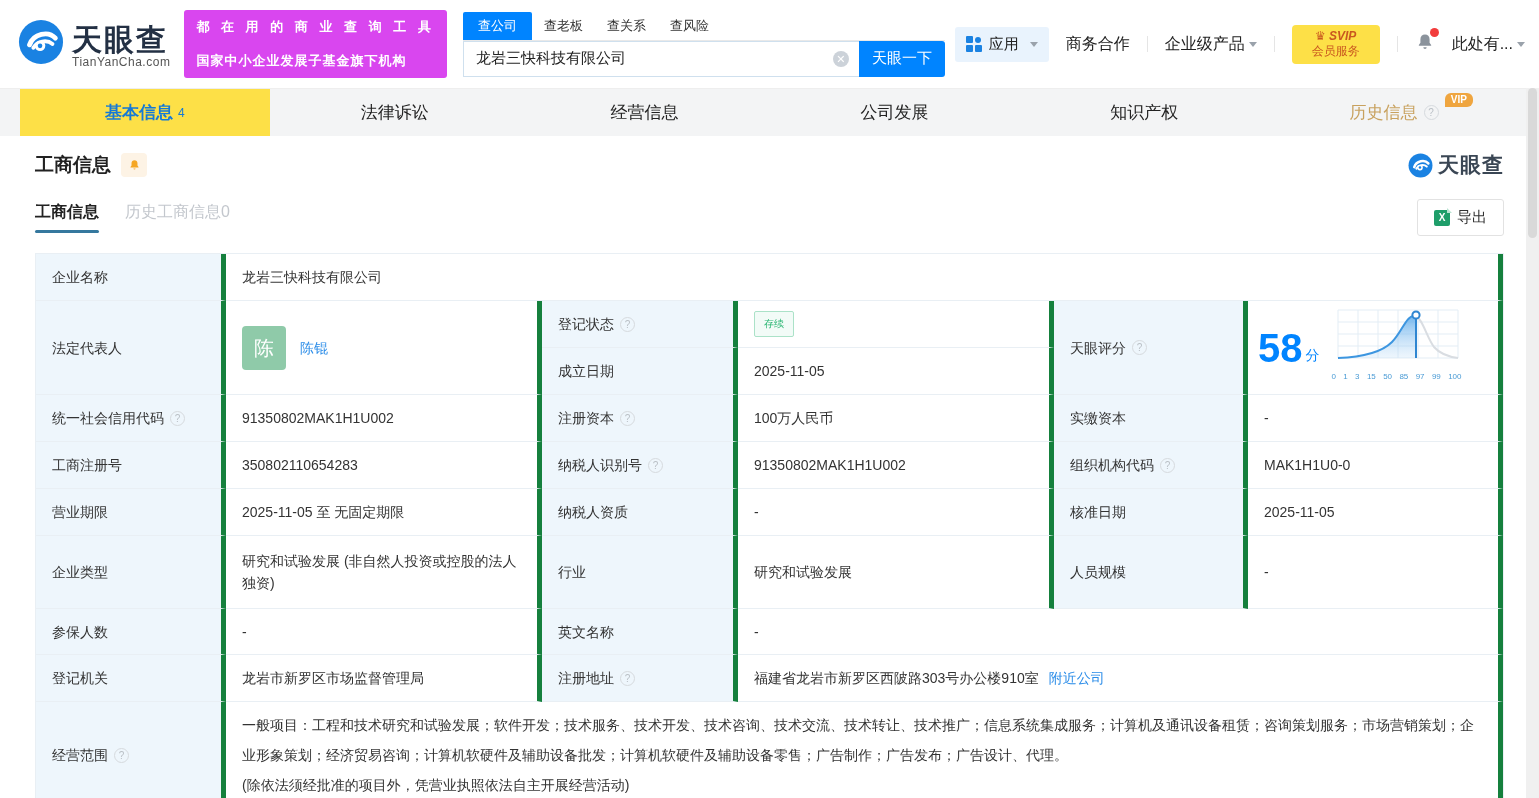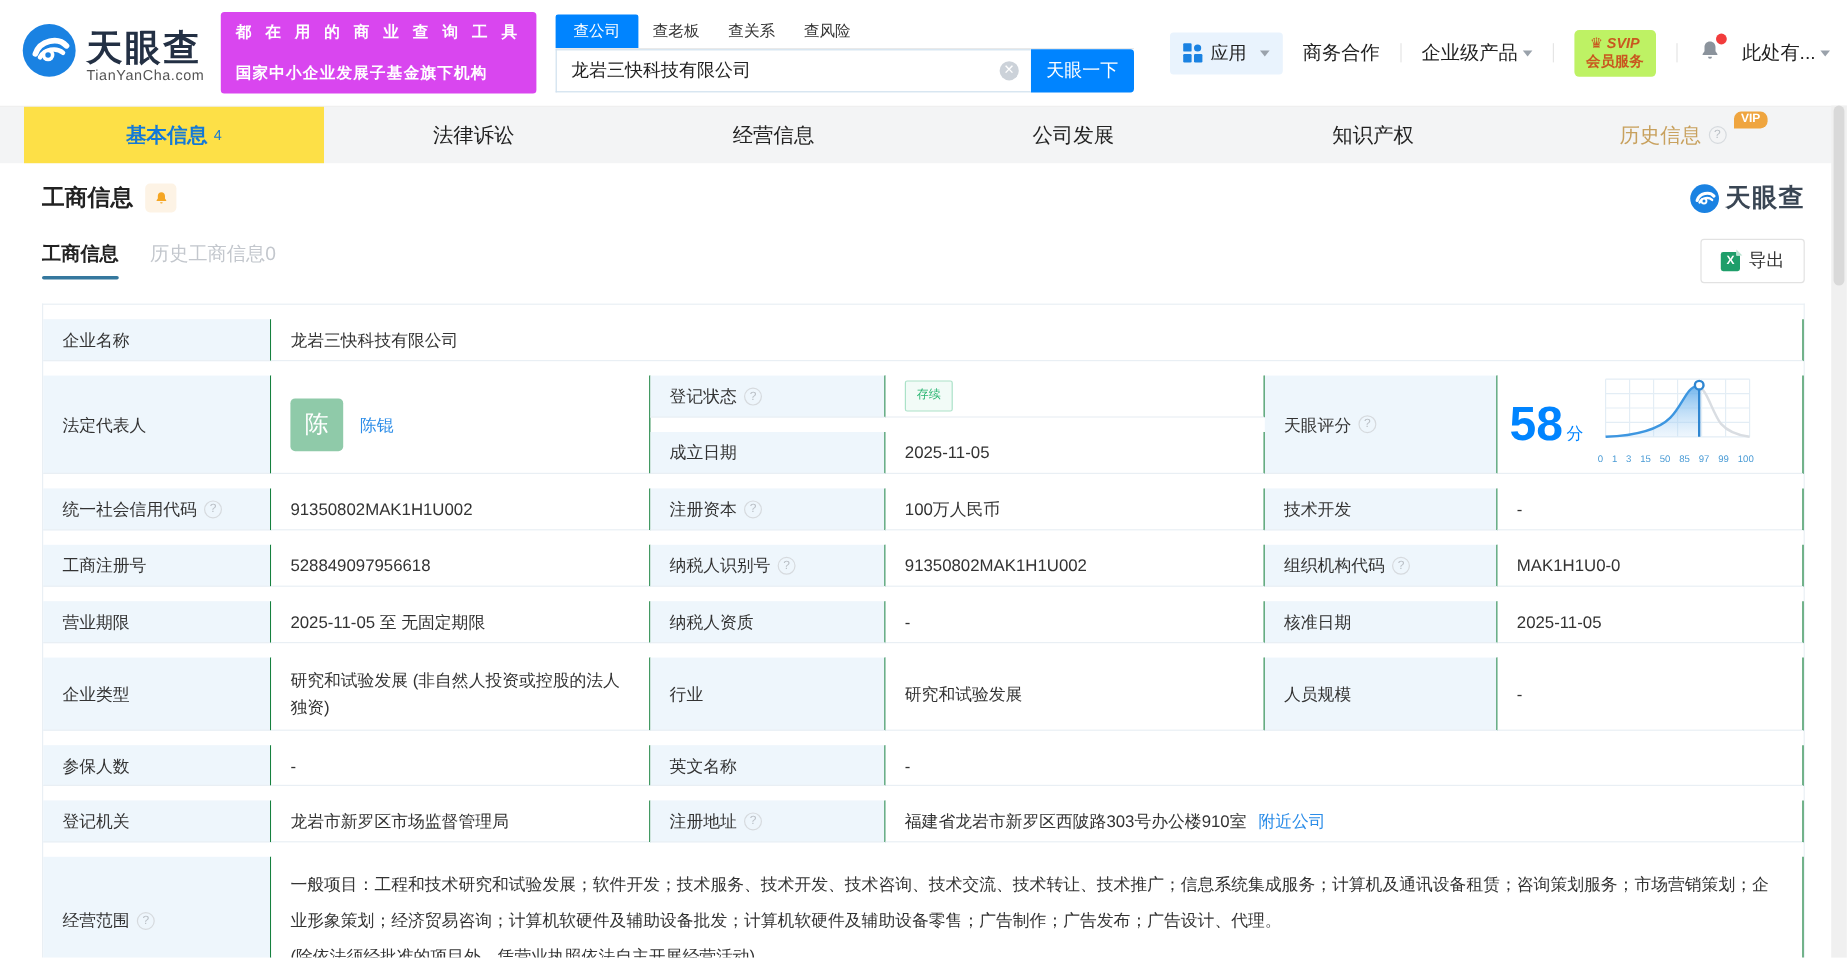--- a/index.html
+++ b/index.html
@@ -25,23 +25,23 @@
   .clear { position:absolute; right:10px; top:10px; width:16px; height:16px; border-radius:50%; background:#ccd2d9; color:#fff; font-size:11px; line-height:16px; text-align:center; cursor:pointer; }
   .sbtn { width:86px; height:36px; background:#0084ff; color:#fff; border:none; font-size:15px; border-radius:0 3px 3px 0; cursor:pointer; }
   .hnav { margin-left:auto; display:flex; align-items:center; gap:17px; }
   .apps { display:flex; align-items:center; gap:7px; background:#e9f3fd; border-radius:3px; padding:8px 11px; cursor:pointer; font-size:15px; color:#222; }
   .grid-ic { width:16px; height:16px; display:grid; grid-template-columns:7px 7px; grid-template-rows:7px 7px; gap:2px; }
   .grid-ic i { background:#1a82e2; border-radius:1px; }
   .grid-ic i.dot { border-radius:50%; width:6px; height:6px; margin:auto; }
   .caret { width:0; height:0; border-left:4px solid transparent; border-right:4px solid transparent; border-top:5px solid #9aa2ab; display:inline-block; margin-left:4px; }
   .hlink { font-size:16px; color:#222; cursor:pointer; white-space:nowrap; display:flex; align-items:center; }
   .vdiv { width:1px; height:16px; background:#e5e5e5; }
-  .svip { background:#bef264; border-radius:4px; padding:4px 10px; text-align:center; color:#c9571f; cursor:pointer; }
+  .svip { background:#fde047; border-radius:4px; padding:4px 20px; text-align:center; color:#c9571f; cursor:pointer; }
   .svip .l1 { font-size:12px; font-weight:bold; font-style:italic; }
-  .svip .l2 { font-size:12px; font-weight:bold; }
+  .svip .l2 { font-size:12px; font-weight:normal; }
   .bell-wrap { position:relative; cursor:pointer; }
   .bell-wrap svg { width:20px; height:22px; fill:#8b939c; }
   .reddot { position:absolute; top:-3px; right:-4px; width:9px; height:9px; border-radius:50%; background:#f23c3c; }
 
   
   .mtabs { height:48px; background:#f3f4f5; display:flex; padding:0 20px; border-top:1px solid #eee; }
   .mtab { flex:1; display:flex; align-items:center; justify-content:center; font-size:17px; color:#222; cursor:pointer; position:relative; }
   .mtab.on { background:#fde047; color:#1479d7; font-weight:bold; }
   .mtab .cnt { font-size:12px; color:#1479d7; margin-left:5px; font-weight:normal; }
   .mtab.hist { color:#c8a15e; }
@@ -63,21 +63,21 @@
   .subtab.on::after { content:""; position:absolute; left:0; right:0; bottom:0; height:3px; background:#35789e; border-radius:2px; }
   .subtab.off { color:#c3c7cd; margin-left:26px; }
   .export { margin-left:auto; display:flex; align-items:center; gap:7px; border:1px solid #e2e2e2; border-radius:3px; background:#fff; padding:8px 16px; font-size:15px; color:#333; cursor:pointer; }
   .xls { width:16px; height:16px; background:#1e9e6a; border-radius:2px; color:#fff; font-size:10px; font-weight:bold; line-height:16px; text-align:center; position:relative; }
   .xls::after { content:""; position:absolute; right:-2px; top:-2px; border-left:5px solid #b9e3d1; border-top:5px solid #fff; }
 
   
   .tbl { margin-top:17px; display:grid; border:1px solid #e9eff4; border-bottom:none;
     grid-template-columns:190px 316px 196px 316px 194px 1fr;
     grid-template-rows:47px 47px 47px 47px 47px 47px 73px 46px 47px auto; }
-  .cell { border-bottom:1px solid #e9eff4; border-right:1px solid #15803d; padding:6px 16px; display:flex; align-items:center; font-size:14px; color:#333; line-height:22px;margin-top:12px; }
+  .cell { border-bottom:1px solid #e9eff4; border-right:5px solid #15803d; padding:6px 16px; display:flex; align-items:center; font-size:14px; color:#333; line-height:22px; }
   .lbl { background:#eef6fc; }
   .val { background:#fff; }
   .q { width:15px; height:15px; border:1px solid #d6dade; border-radius:50%; color:#b9bfc5; font-size:10px; line-height:13px; text-align:center; margin-left:6px; flex:none; cursor:pointer; }
   .link { color:#2a8ce8; cursor:pointer; }
   .avatar { width:44px; height:44px; border-radius:4px; background:#8fcaa9; color:#fff; font-size:20px; display:flex; align-items:center; justify-content:center; flex:none; }
   .badge-ok { color:#2bb673; border:1px solid #abe2c8; background:#f2fbf7; border-radius:2px; padding:1px 9px; font-size:10px; }
   .score-val { display:flex; align-items:center; padding:4px 10px; }
   .score-num { color:#0084ff; font-weight:bold; font-size:40px; line-height:40px; }
   .score-unit { color:#0084ff; font-size:14px; margin:14px 10px 0 3px; }
   .curve { width:134px; }
@@ -282,25 +282,25 @@
     <div class="cell lbl" style="grid-column:1;grid-row:4">
       <span>统一社会信用代码</span>
         <span class="q">?</span>
     </div>
     <div class="cell val" style="grid-column:2;grid-row:4">91350802MAK1H1U002</div>
     <div class="cell lbl" style="grid-column:3;grid-row:4">
       <span>注册资本</span>
         <span class="q">?</span>
     </div>
     <div class="cell val" style="grid-column:4;grid-row:4">100万人民币</div>
-    <div class="cell lbl" style="grid-column:5;grid-row:4">技术开发</div>
+    <div class="cell lbl" style="grid-column:5;grid-row:4">实缴资本</div>
     <div class="cell val" style="grid-column:6;grid-row:4">-</div>
 
     <div class="cell lbl" style="grid-column:1;grid-row:5">工商注册号</div>
-    <div class="cell val" style="grid-column:2;grid-row:5">528849097956618</div>
+    <div class="cell val" style="grid-column:2;grid-row:5">350802110654283</div>
     <div class="cell lbl" style="grid-column:3;grid-row:5">
       <span>纳税人识别号</span>
         <span class="q">?</span>
     </div>
     <div class="cell val" style="grid-column:4;grid-row:5">91350802MAK1H1U002</div>
     <div class="cell lbl" style="grid-column:5;grid-row:5">
       <span>组织机构代码</span>
         <span class="q">?</span>
     </div>
     <div class="cell val" style="grid-column:6;grid-row:5">MAK1H1U0-0</div>

